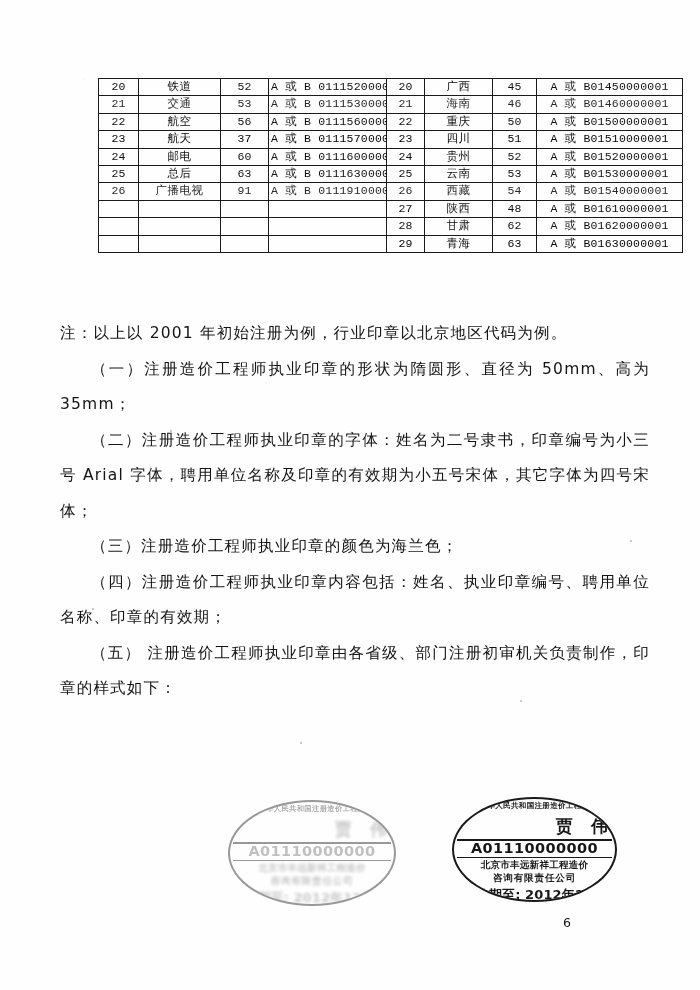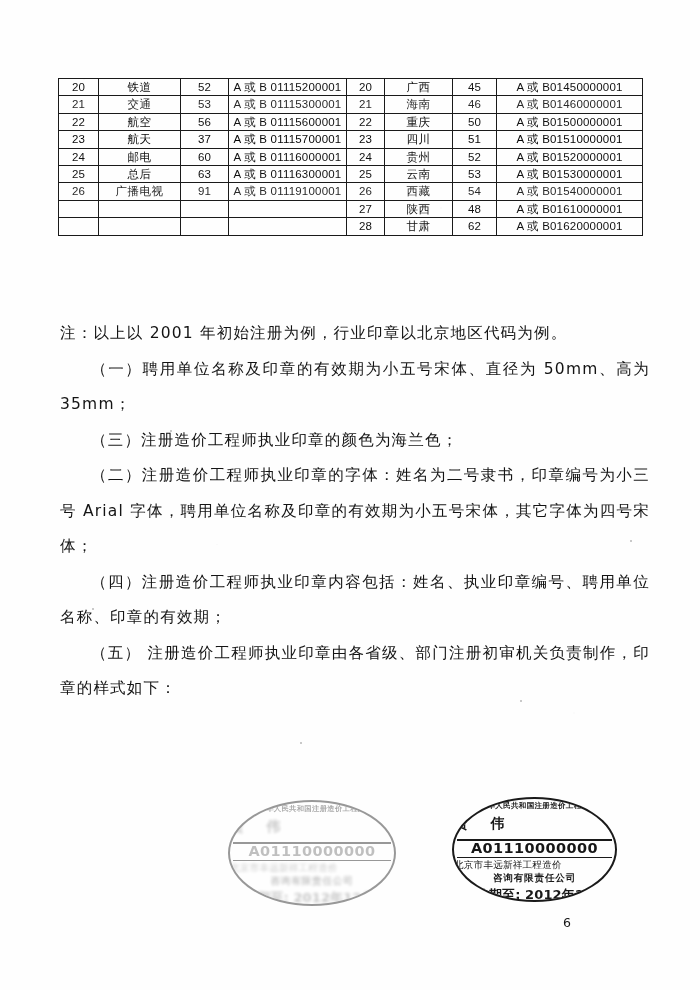--- a/index.html
+++ b/index.html
@@ -36,21 +36,22 @@
   .table-wrap {
     position: absolute;
     left: 58px;
     top: 78px;
     width: 584px;
   }
   table.code-table {
     border-collapse: collapse;
     width: 584px;
     table-layout: fixed;
-    font-family: Liberation Sans, sans-serif;
+    font-family: Liberation Mono, monospace;
+    margin-left: 40px;
   }
   table.code-table td {
     border: 1px solid #1a1a1a;
     height: 16.4px;
     padding: 0 2px;
     font-size: 11.5px;
     line-height: 16.4px;
     text-align: center;
     white-space: nowrap;
     overflow: hidden;
@@ -138,26 +139,26 @@
     color: #0d0d0d;
     transform: scaleX(1.02);
     white-space: nowrap;
   }
   .stamp-left .arc-text { font-size: 7.2px; }
   .stamp .holder-name {
     position: absolute;
     top: 16px;
     left: 0;
     width: 100%;
-    text-align: left;
-    font-size: 14px;
+    text-align: right;
+    font-size: 17px;
     font-weight: bold;
     letter-spacing: 7px;
     color: #0b0b0b;
-    font-family: Liberation Mono, monospace;
+    font-family: Liberation Serif, serif;
   }
   .stamp .rule {
     position: absolute;
     left: 3px;
     right: 3px;
     top: 40px;
     height: 1.6px;
     background: #0d0d0d;
   }
   .stamp .rule.second {
@@ -174,23 +175,23 @@
     font-weight: bold;
     letter-spacing: 0.4px;
     color: #0a0a0a;
     font-family: "DejaVu Sans", "Liberation Sans", sans-serif;
   }
   .stamp .org-line1 {
     position: absolute;
     top: 60px;
     left: 0;
     width: 100%;
-    text-align: left;
+    text-align: center;
     font-size: 9.6px;
-    font-weight: normal;
+    font-weight: bold;
     letter-spacing: 0.2px;
     color: #0c0c0c;
   }
   .stamp .org-line2 {
     position: absolute;
     top: 73px;
     left: 0;
     width: 100%;
     text-align: center;
     font-size: 9.6px;
@@ -338,29 +339,39 @@
           <tr>
             <td class="num empty"></td>
             <td class="cn empty"></td>
             <td class="num empty"></td>
             <td class="code empty"></td>
             <td class="num">28</td>
             <td class="cn">甘肃</td>
             <td class="num">62</td>
             <td class="code">A 或 B01620000001</td>
           </tr>
+          <tr class="ink-dark">
+            <td class="num empty"></td>
+            <td class="cn empty"></td>
+            <td class="num empty"></td>
+            <td class="code empty"></td>
+            <td class="num">29</td>
+            <td class="cn">青海</td>
+            <td class="num">63</td>
+            <td class="code">A 或 B01630000001</td>
+          </tr>
         </tbody>
     </table>
   </div>
 
   <div class="body-text">
     <p class="para">注：以上以 2001 年初始注册为例，行业印章以北京地区代码为例。</p>
-    <p class="para indent">（一）聘用单位名称及印章的有效期为小五号宋体、直径为 50mm、高为 35mm；</p>
+    <p class="para indent">（一）注册造价工程师执业印章的形状为隋圆形、直径为 50mm、高为 35mm；</p>
+    <p class="para indent">（二）注册造价工程师执业印章的字体：姓名为二号隶书，印章编号为小三号 Arial 字体，聘用单位名称及印章的有效期为小五号宋体，其它字体为四号宋体；</p>
     <p class="para indent">（三）注册造价工程师执业印章的颜色为海兰色；</p>
-    <p class="para indent">（二）注册造价工程师执业印章的字体：姓名为二号隶书，印章编号为小三号 Arial 字体，聘用单位名称及印章的有效期为小五号宋体，其它字体为四号宋体；</p>
     <p class="para indent">（四）注册造价工程师执业印章内容包括：姓名、执业印章编号、聘用单位名称、印章的有效期；</p>
     <p class="para indent">（五） 注册造价工程师执业印章由各省级、部门注册初审机关负责制作，印章的样式如下：</p>
   </div>
 
   <div class="stamp stamp-left">
     <div class="arc-text">中华人民共和国注册造价工程师</div>
     <div class="holder-name">贾 伟</div>
     <div class="rule"></div>
     <div class="seal-code">A01110000000</div>
     <div class="rule second"></div>

